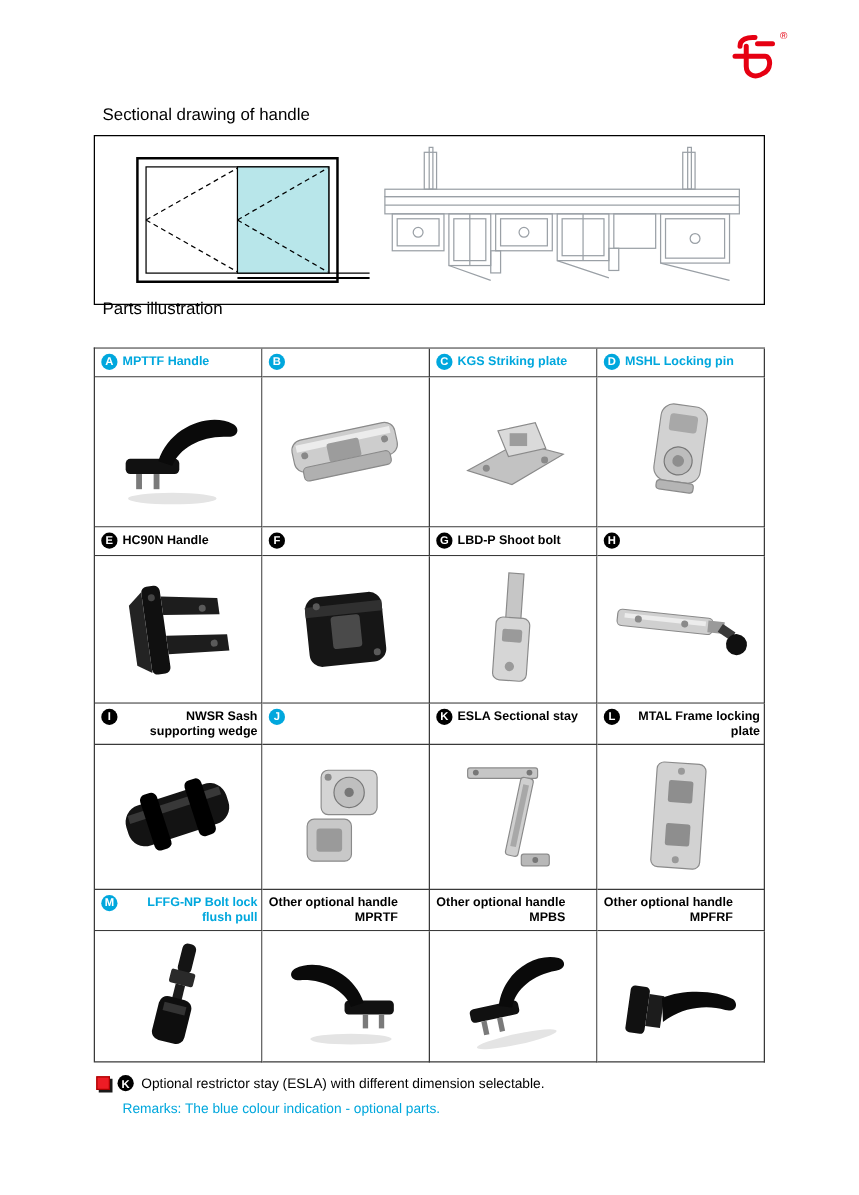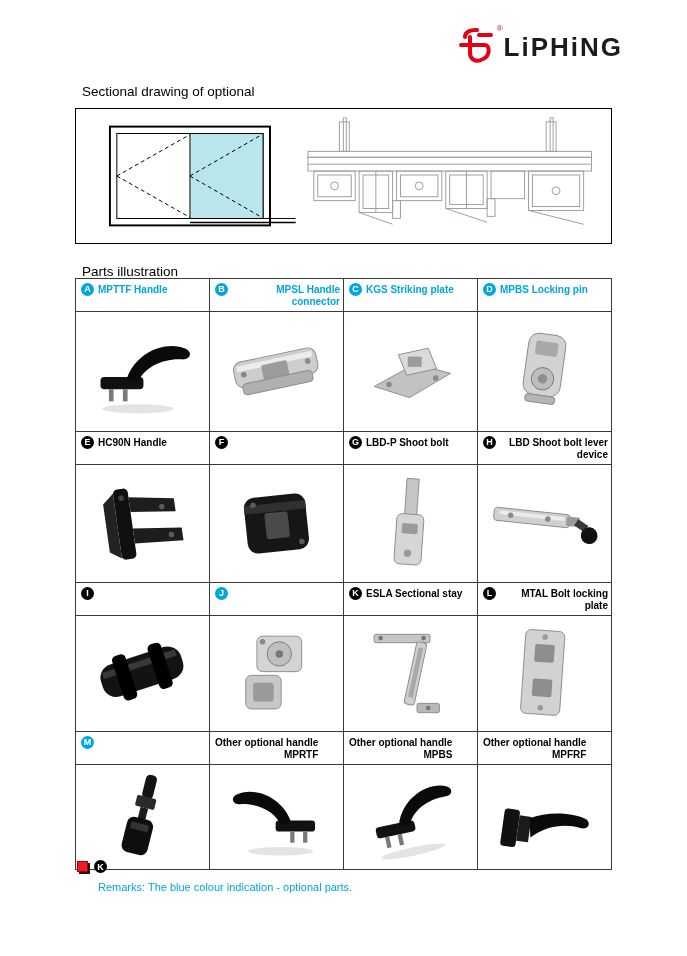--- a/index.html
+++ b/index.html
@@ -13,21 +13,21 @@
 
   
   .logo { position:absolute; top:26px; right:64px; display:flex; align-items:flex-start; gap:8px; }
   .logo-mark { width:40px; height:40px; position:relative; }
   .logo-reg { font-size:8px; color:#e60012; position:absolute; top:-2px; right:-7px; }
   .brand { font-size:26px; font-weight:bold; letter-spacing:2px; color:#1c1c1c; padding-top:6px; }
 
   
   .heading { position:absolute; left:82px; font-size:13.5px; color:#000; }
   .heading-sectional { top:84px; }
-  .heading-parts { top:264px; }
+  .heading-parts { top:239px; }
 
   
   .drawing-box {
     position:absolute; left:75px; top:108px; width:537px; height:136px;
     border:1px solid #000; background:#fff;
     display:flex; align-items:center; justify-content:space-between;
     padding:6px 14px 6px 28px;
   }
 
   
@@ -72,24 +72,23 @@
       <svg viewBox="0 0 40 40" width="40" height="40">
         <g stroke="#e60012" stroke-width="4" fill="none" stroke-linecap="round">
           <path d="M9 11 C9 5.5 15 3.5 21 4"></path>
           <path d="M5 19 H29 C34 19 34.5 30 27 33"></path>
           <path d="M14 11 V27 C14 33.5 20 36 25 34"></path>
           <path d="M23 9 H35"></path>
         </g>
       </svg>
       <span class="logo-reg">®</span>
     </div>
-    <div class="brand">LiPHiNG</div>
   </div>
 
-  <div class="heading heading-sectional">Sectional drawing of optional</div>
+  <div class="heading heading-sectional">Sectional drawing of handle</div>
 
   <div class="drawing-box">
     <svg viewBox="0 0 200 120" width="198" height="120">
       <rect x="6" y="10" width="162" height="100" fill="none" stroke="#000" stroke-width="2"></rect>
       <rect x="13" y="17" width="148" height="86" fill="none" stroke="#000" stroke-width="1"></rect>
       <rect x="87" y="17" width="74" height="86" fill="#b8e6ea" stroke="#000" stroke-width="1"></rect>
       <path d="M13 60 L87 18 M13 60 L87 102" stroke="#000" stroke-width="1" stroke-dasharray="4 3" fill="none"></path>
       <path d="M87 60 L160 18 M87 60 L160 102" stroke="#000" stroke-width="1" stroke-dasharray="4 3" fill="none"></path>
       <line x1="87" y1="107" x2="194" y2="107" stroke="#000" stroke-width="1.5"></line>
       <line x1="161" y1="103" x2="194" y2="103" stroke="#000" stroke-width="1"></line>
@@ -128,29 +127,28 @@
 
   <div class="heading heading-parts">Parts illustration</div>
 
   <div class="grid" id="parts-grid">
       <div class="cell hdr">
         <span class="badge opt">A</span>
         <span class="lbl opt-text">MPTTF Handle</span>
       </div>
       <div class="cell hdr">
         <span class="badge opt">B</span>
-        <span class="lbl opt-text">MPSL Handle connector</span>
       </div>
       <div class="cell hdr">
         <span class="badge opt">C</span>
         <span class="lbl opt-text">KGS Striking plate</span>
       </div>
       <div class="cell hdr">
         <span class="badge opt">D</span>
-        <span class="lbl opt-text">MPBS Locking pin</span>
+        <span class="lbl opt-text">MSHL Locking pin</span>
       </div>
       <div class="cell imgcell" style="height: 120px;">
         <svg viewBox="0 0 134 112" preserveAspectRatio="xMidYMid meet">
           <ellipse cx="62" cy="96" rx="38" ry="5" fill="#e4e4e4"></ellipse>
           <rect x="22" y="62" width="46" height="13" rx="4" fill="#111"></rect>
           <rect x="31" y="75" width="5" height="13" fill="#7a7a7a"></rect>
           <rect x="46" y="75" width="5" height="13" fill="#7a7a7a"></rect>
           <path d="M50 64 C60 34 94 22 114 32 C121 36 118 44 109 43 C88 42 68 52 62 68 Z" fill="#0a0a0a"></path>
         </svg>
       </div>
@@ -192,21 +190,20 @@
       </div>
       <div class="cell hdr">
         <span class="badge std">F</span>
       </div>
       <div class="cell hdr">
         <span class="badge std">G</span>
         <span class="lbl">LBD-P Shoot bolt</span>
       </div>
       <div class="cell hdr">
         <span class="badge std">H</span>
-        <span class="lbl">LBD Shoot bolt lever device</span>
       </div>
       <div class="cell imgcell" style="height: 118px;">
         <svg viewBox="0 0 134 112" preserveAspectRatio="xMidYMid meet">
           <g transform="rotate(-8 67 56)">
             <path d="M28 30 L40 20 L40 90 L28 82 Z" fill="#232323"></path>
             <rect x="40" y="16" width="16" height="76" rx="5" fill="#101010"></rect>
             <path d="M56 26 L104 34 L104 48 L56 42 Z" fill="#1d1d1d"></path>
             <path d="M56 60 L108 66 L108 80 L56 76 Z" fill="#1d1d1d"></path>
             <circle cx="90" cy="41" r="3" fill="#5a5a5a"></circle>
             <circle cx="96" cy="72" r="3" fill="#5a5a5a"></circle>
@@ -243,31 +240,32 @@
             <rect x="90" y="46" width="14" height="10" fill="#9a9a9a"></rect>
             <rect x="100" y="50" width="13" height="8" transform="rotate(28 106 54)" fill="#3a3a3a"></rect>
             <circle cx="116" cy="64" r="9" fill="#101010"></circle>
             <circle cx="30" cy="51" r="3" fill="#8a8a8a"></circle>
             <circle cx="70" cy="51" r="3" fill="#8a8a8a"></circle>
           </g>
         </svg>
       </div>
       <div class="cell hdr tall">
         <span class="badge std">I</span>
+        <span class="lbl">NWSR Sash supporting wedge</span>
       </div>
       <div class="cell hdr tall">
         <span class="badge opt">J</span>
       </div>
       <div class="cell hdr tall">
         <span class="badge std">K</span>
         <span class="lbl">ESLA Sectional stay</span>
       </div>
       <div class="cell hdr tall">
         <span class="badge std">L</span>
-        <span class="lbl">MTAL Bolt locking plate</span>
+        <span class="lbl">MTAL Frame locking plate</span>
       </div>
       <div class="cell imgcell" style="height: 116px;">
         <svg viewBox="0 0 134 112" preserveAspectRatio="xMidYMid meet">
           <g transform="rotate(-18 67 56)">
             <rect x="22" y="36" width="90" height="36" rx="15" fill="#131313"></rect>
             <rect x="26" y="42" width="82" height="7" fill="#383838"></rect>
             <rect x="40" y="29" width="15" height="50" rx="5" fill="#000"></rect>
             <rect x="80" y="29" width="15" height="50" rx="5" fill="#000"></rect>
           </g>
         </svg>
@@ -301,20 +299,21 @@
             <rect x="44" y="10" width="42" height="90" rx="6" fill="#d2d2d2" stroke="#8a8a8a"></rect>
             <rect x="55" y="25" width="21" height="19" rx="2" fill="#8e8e8e"></rect>
             <rect x="55" y="62" width="21" height="19" rx="2" fill="#8e8e8e"></rect>
             <circle cx="65" cy="17" r="3" fill="#999"></circle>
             <circle cx="65" cy="93" r="3" fill="#999"></circle>
           </g>
         </svg>
       </div>
       <div class="cell hdr tall">
         <span class="badge opt">M</span>
+        <span class="lbl opt-text">LFFG-NP Bolt lock flush pull</span>
       </div>
       <div class="cell hdr tall">
         <span class="lbl">
           <div>Other optional handle</div>
           <div>MPRTF</div>
         </span>
       </div>
       <div class="cell hdr tall">
         <span class="lbl">
           <div>Other optional handle</div>
@@ -367,16 +366,17 @@
             <rect x="38" y="58" width="14" height="30" fill="#1c1c1c"></rect>
             <path d="M50 60 C70 48 102 46 116 52 C122 56 120 64 110 63 C92 60 70 66 54 82 Z" fill="#0a0a0a"></path>
           </g>
         </svg>
       </div>
     </div>
 
   <div class="footnote">
     <span class="red-square"></span>
     <span class="note-badge">K</span>
+    <span class="note-text">Optional restrictor stay (ESLA) with different dimension selectable.</span>
   </div>
   <div class="remarks">Remarks: The blue colour indication - optional parts.</div>
 
 </div>
 
 </body></html>

